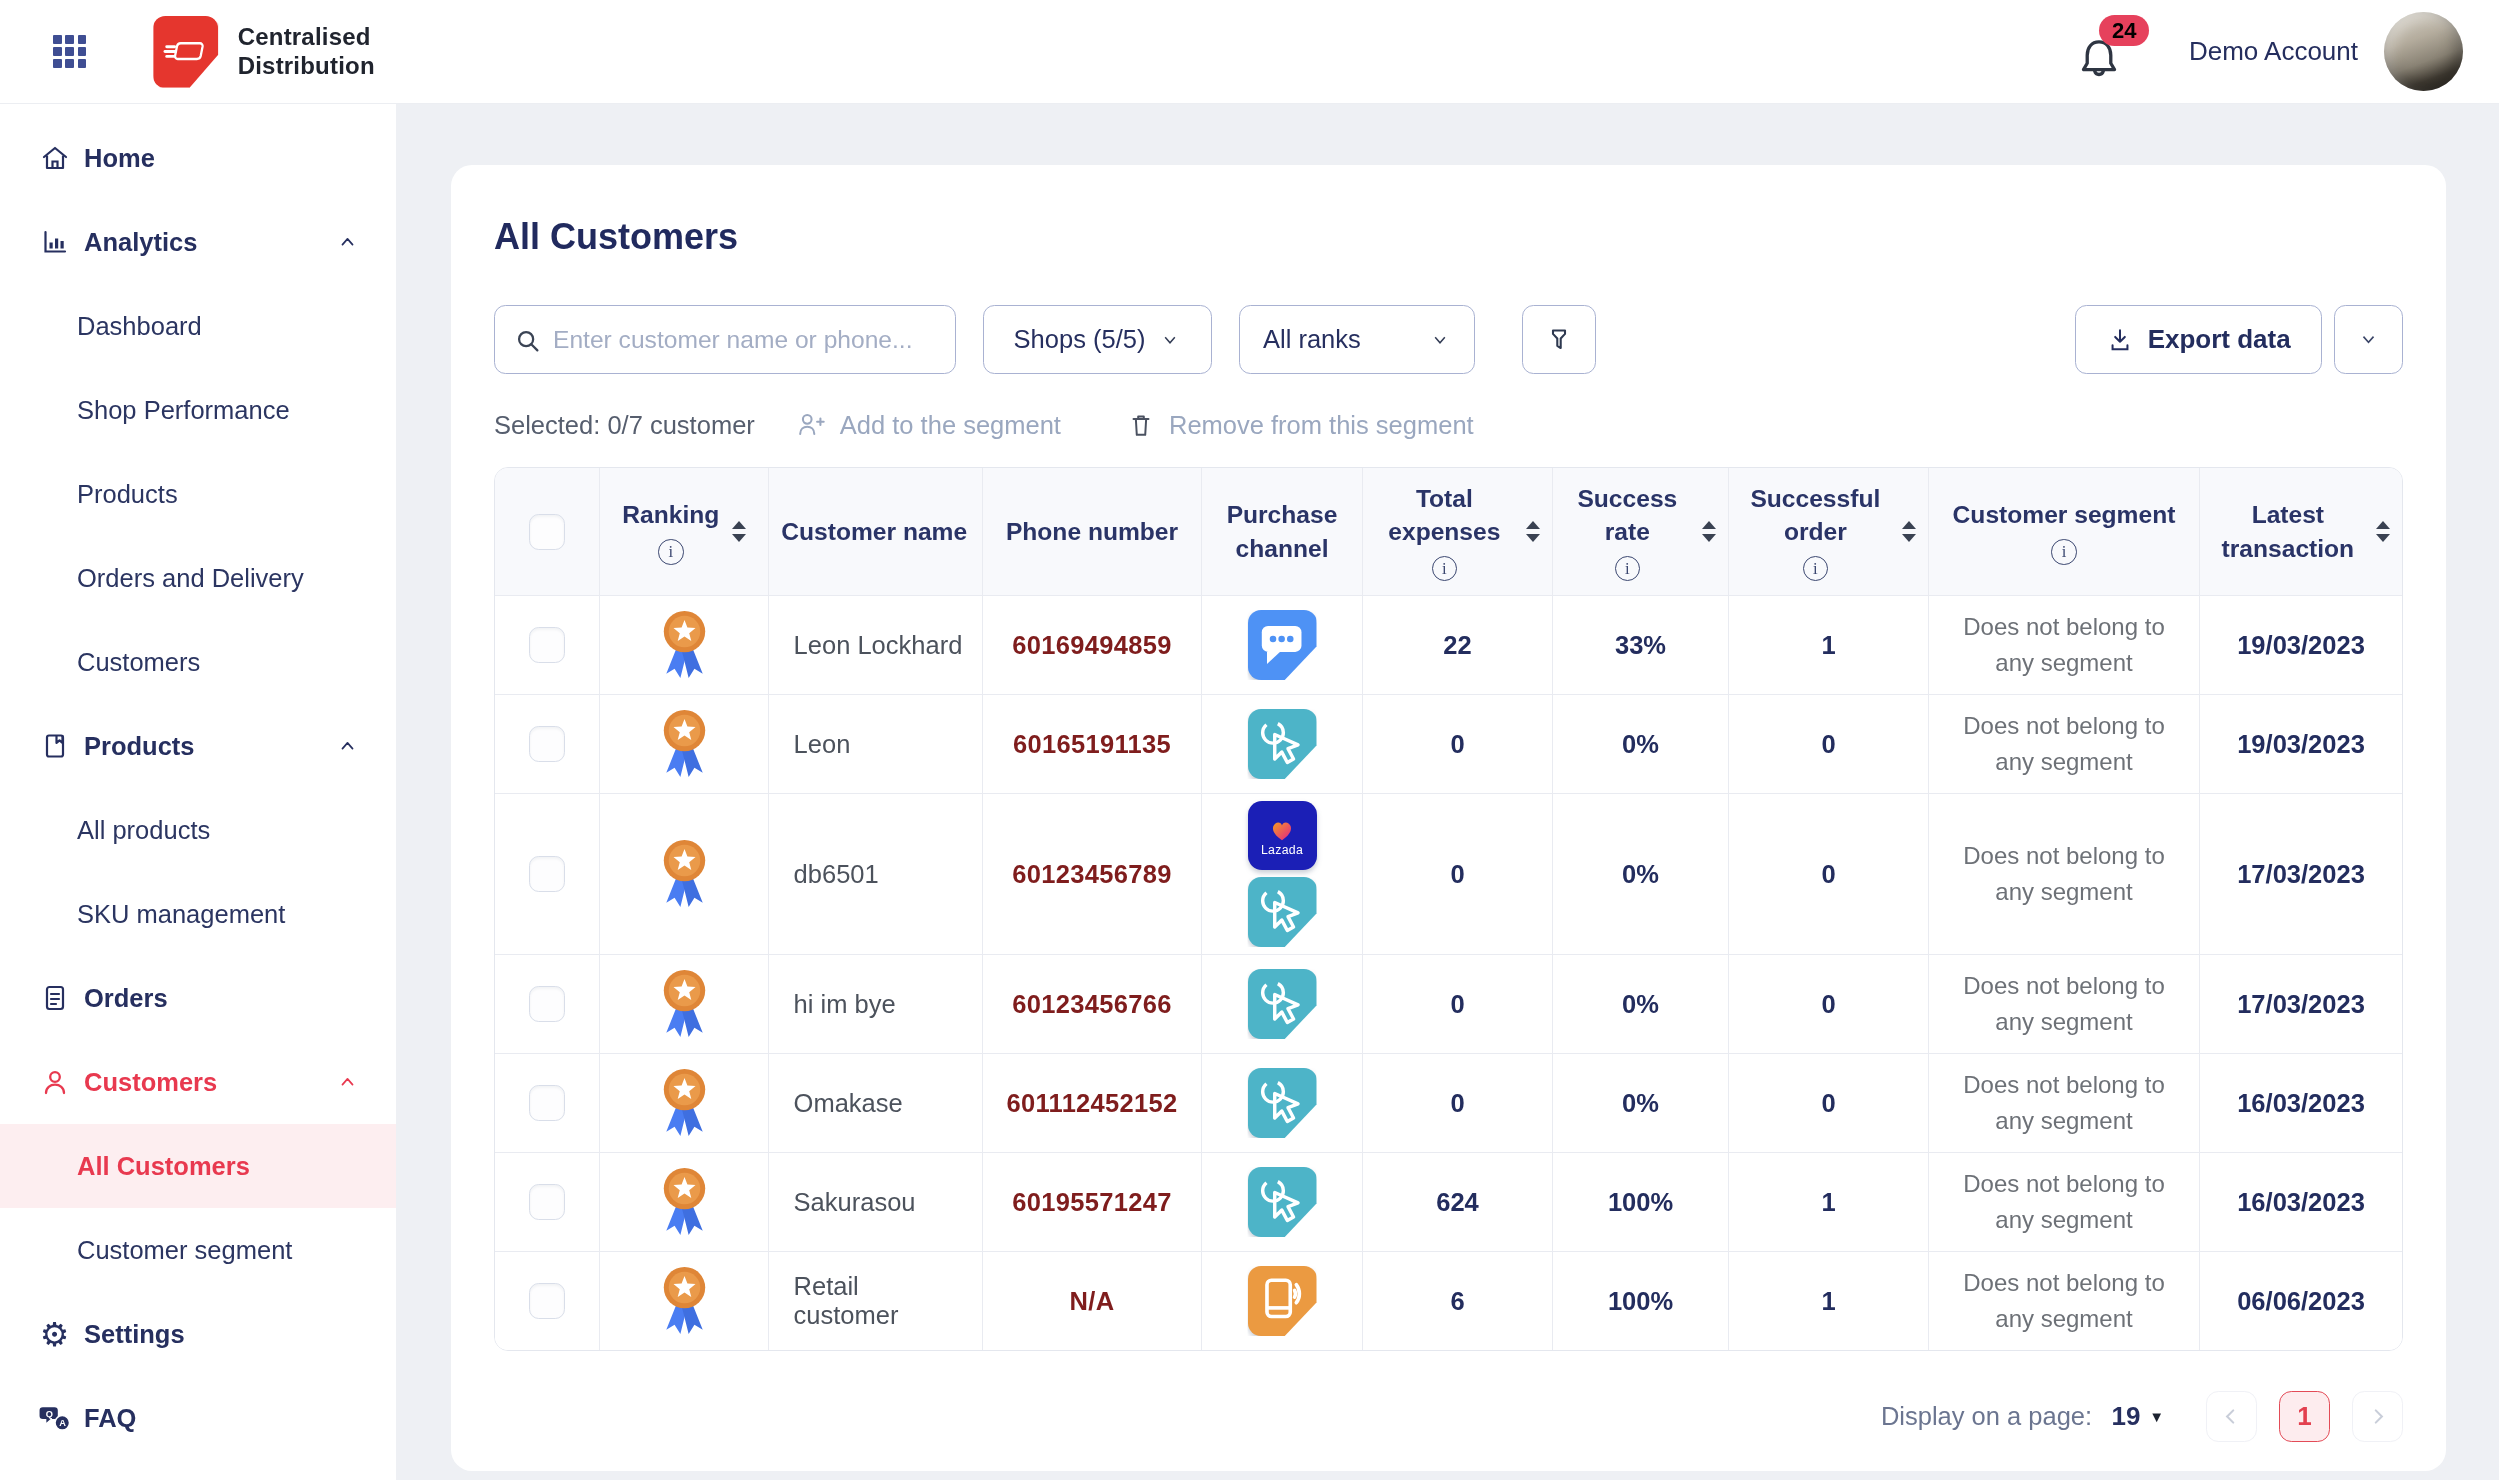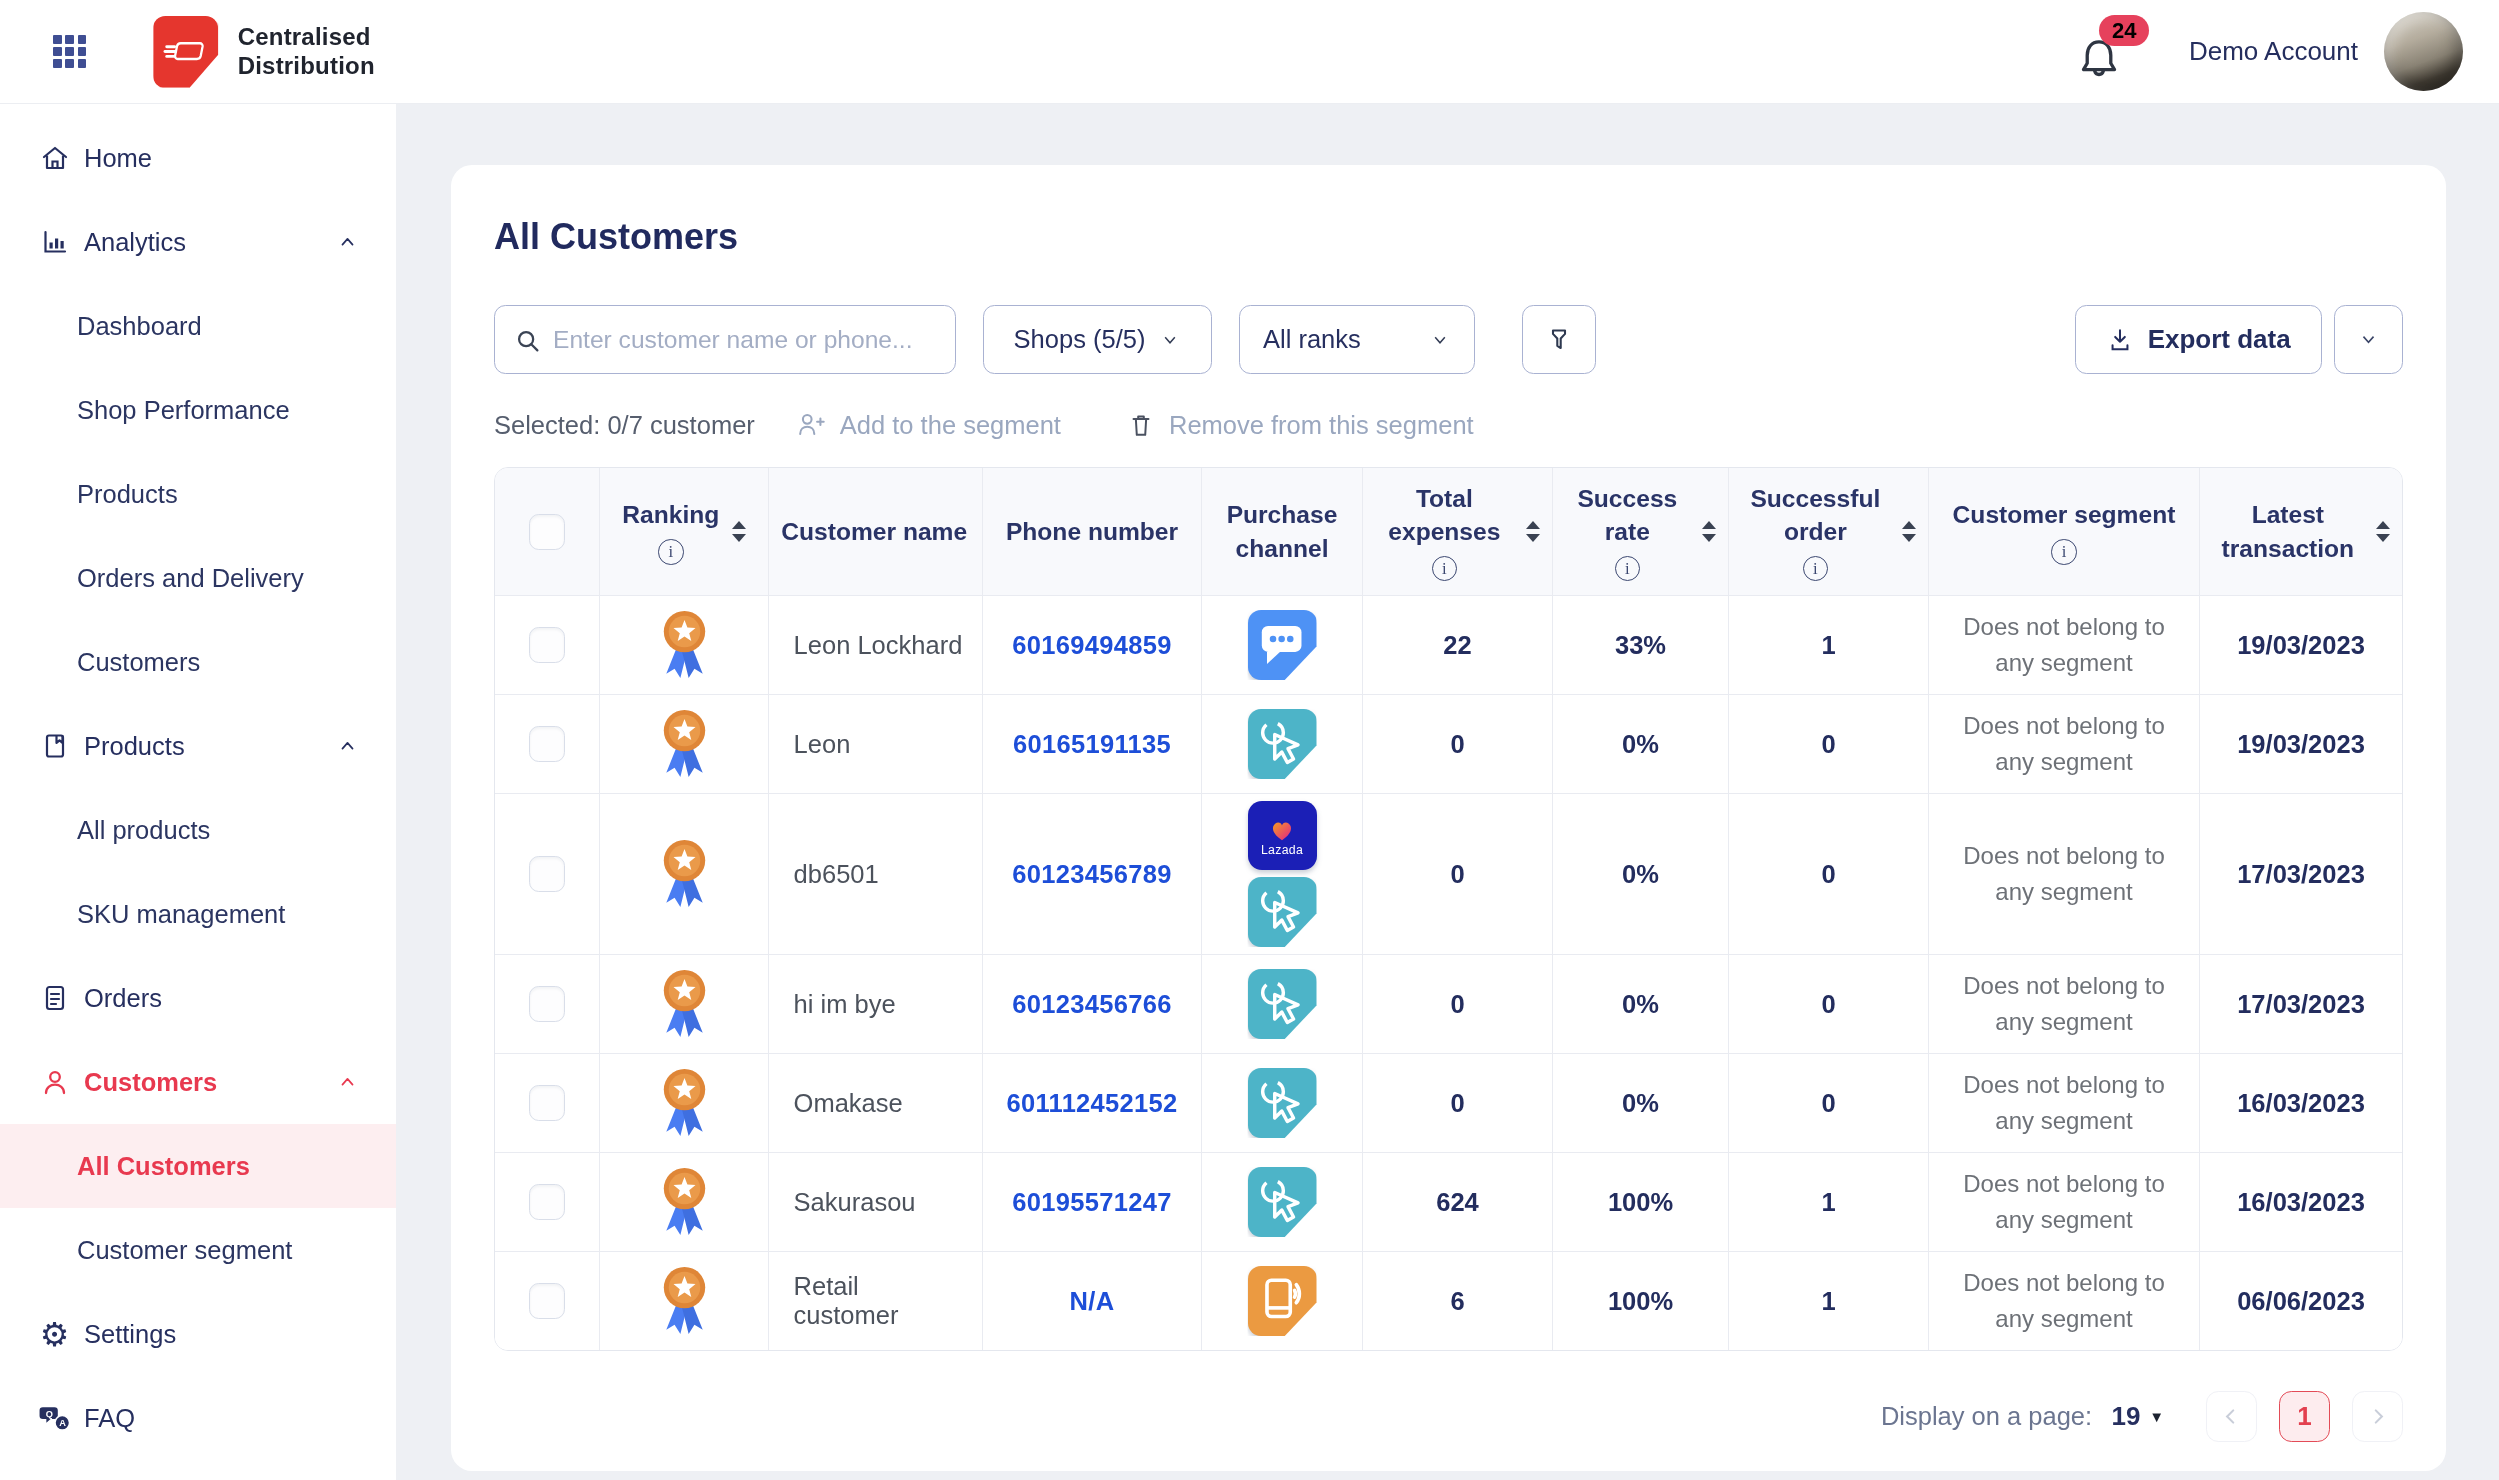--- a/index.html
+++ b/index.html
@@ -23,21 +23,21 @@
   .notif-badge{position:absolute;left:23px;top:-5.3px;background:#e6415c;color:#000000;font-size:22px;font-weight:700;
     padding:3.5px 13px;border-radius:878px;line-height:1.1;}
   .account-name{margin-left:60px;font-size:26px;color:#252e5e;cursor:pointer;}
   .avatar{margin-left:26px;margin-right:37px;width:79px;height:79px;border-radius:50%;cursor:pointer;
     background:linear-gradient(160deg,#d6d2c8 0%,#b5ad9e 35%,#8a8375 60%,#4a443a 78%,#2e2a23 100%);
     box-shadow:inset -5.3px -8.8px 16px rgba(0,0,0,.35), inset 5.3px 7px 12.3px rgba(255,255,255,.35);}
   
   .sidebar{position:fixed;top:104px;left:0;bottom:0;width:396px;background:#fff;padding-top:12.3px;z-index:10;}
   .side-item{height:84px;display:flex;align-items:center;position:relative;font-size:25.5px;color:#262f5f;cursor:pointer;}
   .side-item .side-icon{position:absolute;left:37px;width:35px;display:flex;align-items:center;justify-content:center;}
-  .side-item.top .lbl{margin-left:84px;font-weight:400;}
+  .side-item.top .lbl{margin-left:84px;font-weight:700;}
   .side-item.sub .lbl{margin-left:77px;font-weight:400;color:#2b3561;}
   .side-item .chev{position:absolute;right:37px;display:flex;}
   .side-item.red, .side-item.red .lbl{color:#e8394f;font-weight:700;}
   .side-item.selected{background:#fdeef0;}
   .side-item.selected .lbl{color:#e8394f;font-weight:700;}
   .gear-glyph{font-size:33px;color:#262f5f;line-height:1;}
   
   .content{position:absolute;top:104px;left:396px;right:0;bottom:0;background:#eef0f4;}
   .card{position:absolute;left:55px;top:61px;right:53px;bottom:8.8px;background:#fff;border-radius:21px;padding:0 43px;overflow:hidden;}
   .page-title{margin-top:51px;font-size:36px;font-weight:800;color:#212a5e;}
@@ -79,21 +79,21 @@
   .th-left .th-label{text-align:left;}
   .info-circ{width:25.5px;height:25.5px;border:1.8px solid #3b4770;border-radius:50%;display:flex;align-items:center;
     justify-content:center;font-size:16.7px;color:#3b4770;margin-top:8px;font-family:"Liberation Serif",serif;}
   .sort{display:inline-flex;flex-direction:column;gap:4.4px;margin-left:12.3px;cursor:pointer;}
   .sort i{width:0;height:0;border-left:7px solid transparent;border-right:7px solid transparent;}
   .sort .up{border-bottom:8.8px solid #3a4252;}
   .sort .dn{border-top:8.8px solid #3a4252;}
   .cbx{width:36px;height:36px;border:1.8px solid #d9dee9;border-radius:9.7px;background:#fdfdfe;cursor:pointer;
     box-shadow:inset 0 1.8px 2.6px rgba(20,30,60,.05);}
   .cell-name{justify-content:flex-start !important;padding-left:24.6px !important;font-size:25.5px;color:#4c525c;}
-  .cell-phone{font-size:25.5px;font-weight:600;color:#1d4ed8;letter-spacing:0.3px;}
+  .cell-phone{font-size:25.5px;font-weight:600;color:#7f1d1d;letter-spacing:0.3px;}
   .cell-num{font-size:25.5px;font-weight:600;color:#232d5e;}
   .cell-seg{font-size:24px;color:#6d7177;text-align:center;line-height:1.5;}
   .cell-date{font-size:25.5px;font-weight:600;color:#232d5e;}
   .chan-stack{display:flex;flex-direction:column;align-items:center;gap:7px;}
   .chan{width:69px;height:70px;border-radius:13px;clip-path:polygon(0 0,100% 0,100% 52%,54% 100%,0 100%);
     display:flex;align-items:flex-start;justify-content:flex-start;filter:drop-shadow(0 3.5px 2.6px rgba(40,60,90,.25));}
   .chan-chat{background:#4e92f5;}
   .chan-web{background:#4db4c8;}
   .chan-off{background:#eb9a41;}
   .laz{width:69px;height:69px;border-radius:14px;background:#1b1fb6;display:flex;flex-direction:column;align-items:center;

